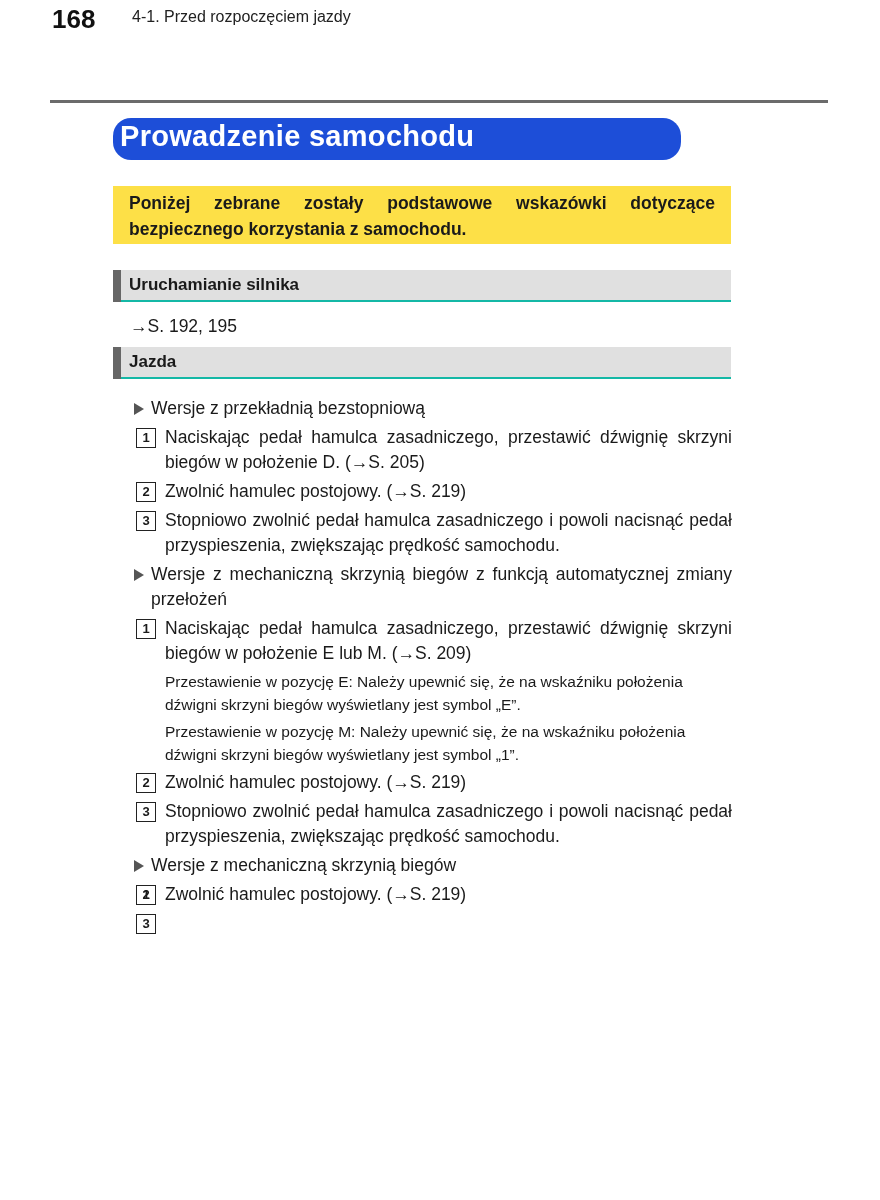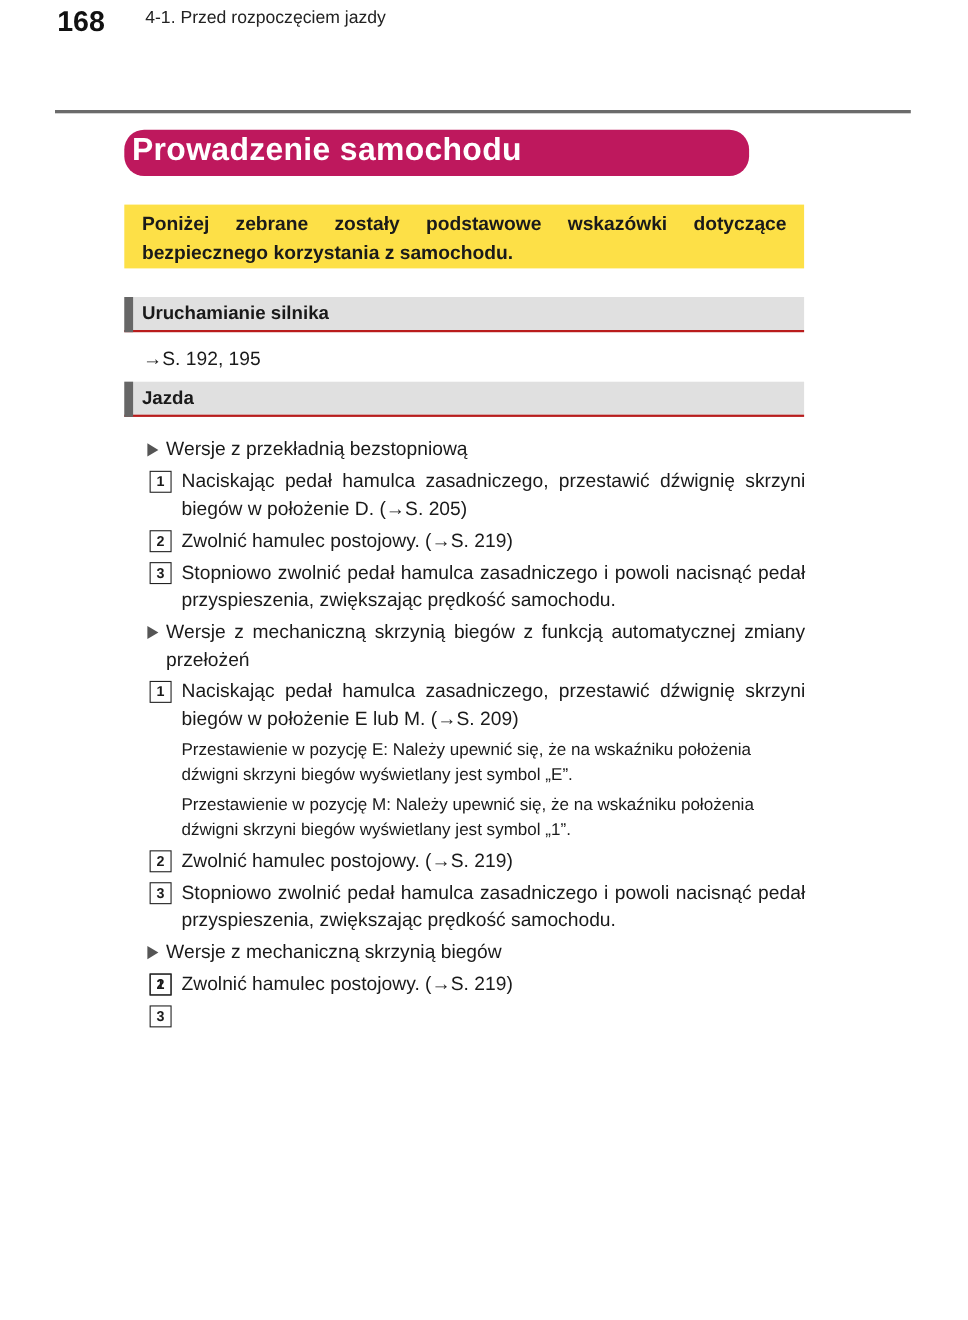--- a/index.html
+++ b/index.html
@@ -3,30 +3,30 @@
 <meta charset="utf-8">
 <style>
   html, body { margin: 0; padding: 0; background: #ffffff; }
   body { width: 880px; height: 1200px; position: relative; overflow: hidden;
          font-family: "Liberation Sans", sans-serif; color: #1a1a1a; }
   .page-header { position: absolute; left: 50px; top: 66px; width: 778px; height: 34px;
                  border-bottom: 3px solid #6b6b6b; }
   .page-number { position: absolute; left: 52px; top: 4px; font-size: 26px; font-weight: bold; color: #111; }
   .breadcrumb { position: absolute; left: 132px; top: 8px; font-size: 16px; color: #222; }
   .title-bar { position: absolute; left: 113px; top: 118px; width: 568px; height: 42px;
-               background: #be185d; border-radius: 18px; }
+               background: #1d4ed8; border-radius: 18px; }
   .title-bar span { position: absolute; left: 7px; top: 2px; font-size: 29px; font-weight: bold;
                     color: #ffffff; letter-spacing: 0.3px; }
   .intro { position: absolute; left: 113px; top: 186px; width: 618px; height: 58px;
            background: #fde047; }
   .intro p { margin: 0; position: absolute; left: 16px; top: 4px; width: 586px;
              font-size: 17.5px; font-weight: bold; line-height: 26px; text-align: justify;
              text-align-last: left; }
   .section-head { position: absolute; left: 113px; width: 618px; height: 30px;
-                  background: #e0e0e0; border-bottom: 2px solid #b91c1c; }
+                  background: #e0e0e0; border-bottom: 2px solid #14b8a6; }
   .section-head::before { content: ""; position: absolute; left: 0; top: 0; width: 8px; height: 32px; background: #666; }
   .section-head span { position: absolute; left: 16px; top: 5px; font-size: 17px; font-weight: bold; }
   .ref { position: absolute; left: 130px; top: 316px; font-size: 17.5px; }
   .content { position: absolute; left: 132px; top: 396px; width: 600px; }
   .line { font-size: 17.5px; line-height: 25px; }
   .version { position: relative; padding-left: 19px; margin-bottom: 4px; text-align: justify; }
   .version .tri { position: absolute; left: 2px; top: 7px; width: 0; height: 0;
                   border-top: 6px solid transparent; border-bottom: 6px solid transparent;
                   border-left: 10px solid #555; }
   .step { position: relative; padding-left: 33px; margin-bottom: 4px; text-align: justify; }

